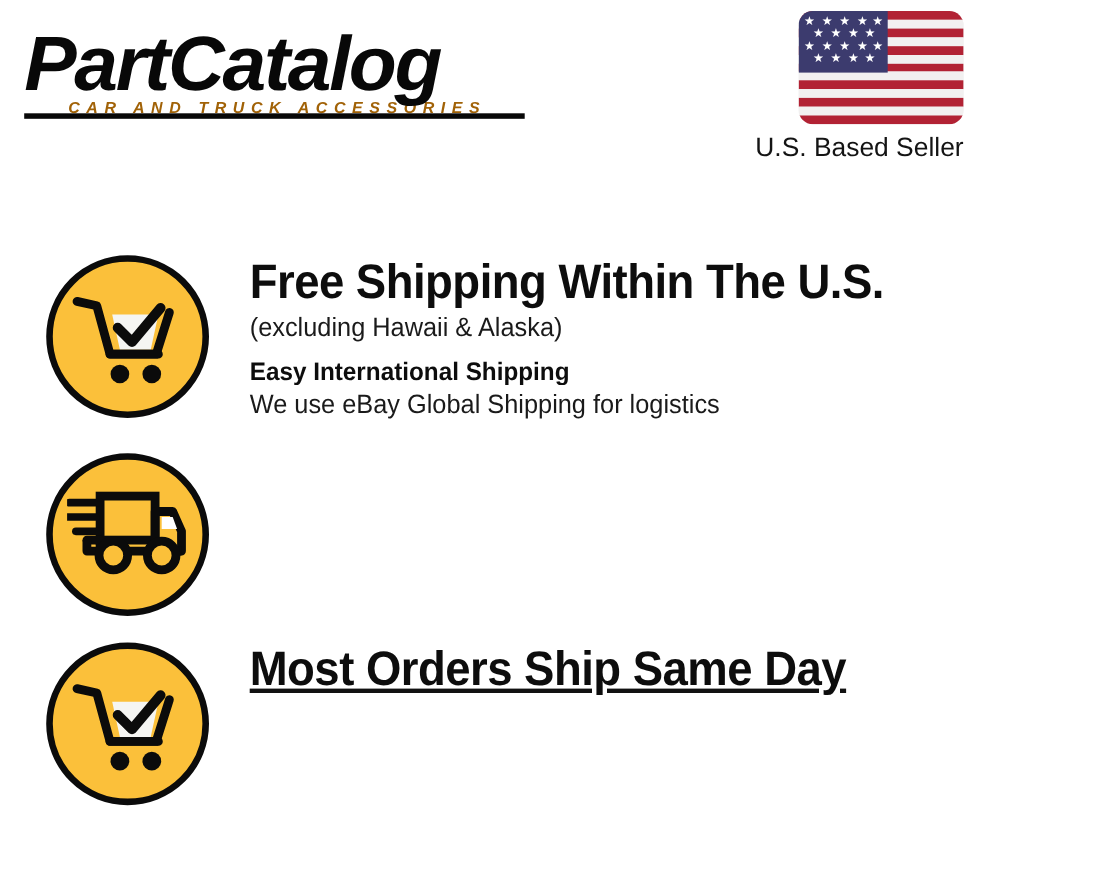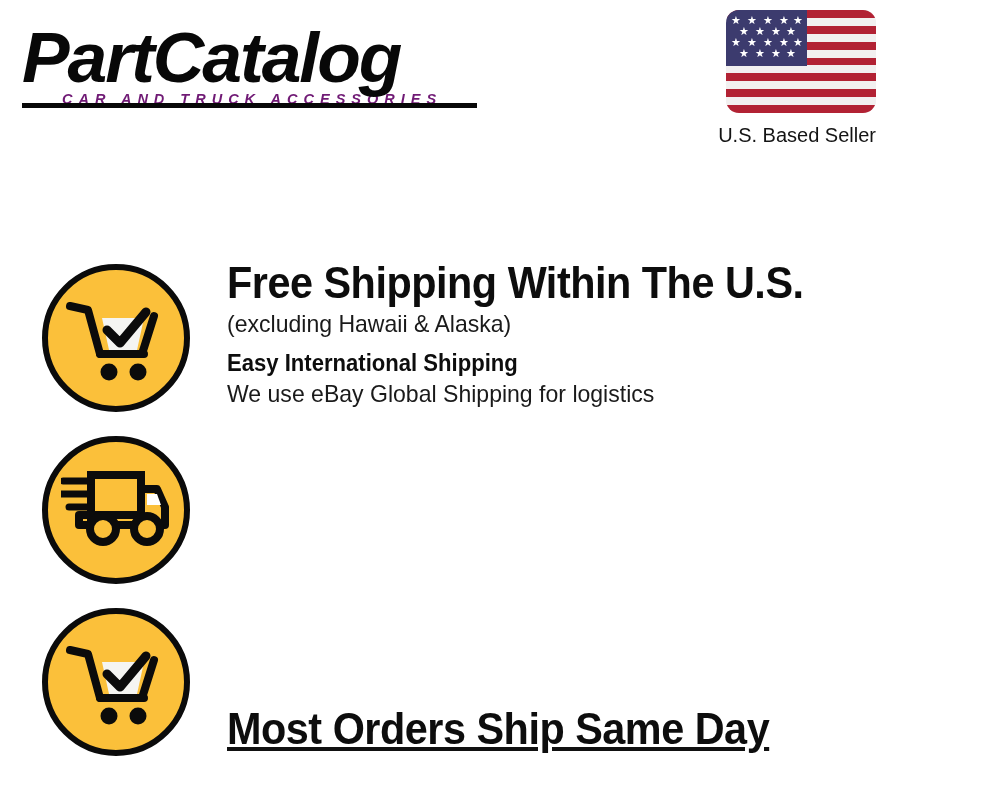--- a/index.html
+++ b/index.html
@@ -45,21 +45,21 @@
   }
   .logo-tagline {
     display: block;
     margin-top: 1px;
     margin-left: 40px;
     font-family: "Liberation Sans", sans-serif;
     font-weight: 700;
     font-style: italic;
     font-size: 14.5px;
     letter-spacing: 6.0px;
-    color: #701a75;
+    color: #a16207;
     white-space: nowrap;
   }
   .logo-underline {
     position: absolute;
     left: 22px;
     top: 103px;
     width: 455px;
     height: 5px;
     background: #080808;
   }
@@ -104,40 +104,40 @@
     color: #ffffff;
     font-size: 11px;
     line-height: 9px;
     text-align: center;
   }
   .seller-label {
     display: block;
     margin-top: 5px;
     font-family: "Liberation Sans", sans-serif;
     font-weight: 400;
-    font-size: 20px;
+    font-size: 24px;
     line-height: 34px;
     letter-spacing: 0px;
     color: #141414;
     white-space: nowrap;
   }
 
   
   .features {
     position: absolute;
     left: 0;
     top: 232px;
     width: 1000px;
   }
   .feature-row {
     position: absolute;
     left: 0;
     width: 1000px;
     display: flex;
-    align-items: flex-end;
+    align-items: flex-start;
   }
   .feature-row.r0 { top: 0px;   height: 180px; }
   .feature-row.r1 { top: 180px; height: 172px; }
   .feature-row.r2 { top: 352px; height: 172px; text-decoration: underline; }
 
   .icon-badge {
     position: relative;
     flex: 0 0 auto;
     margin-left: 42px;
     width: 148px;

